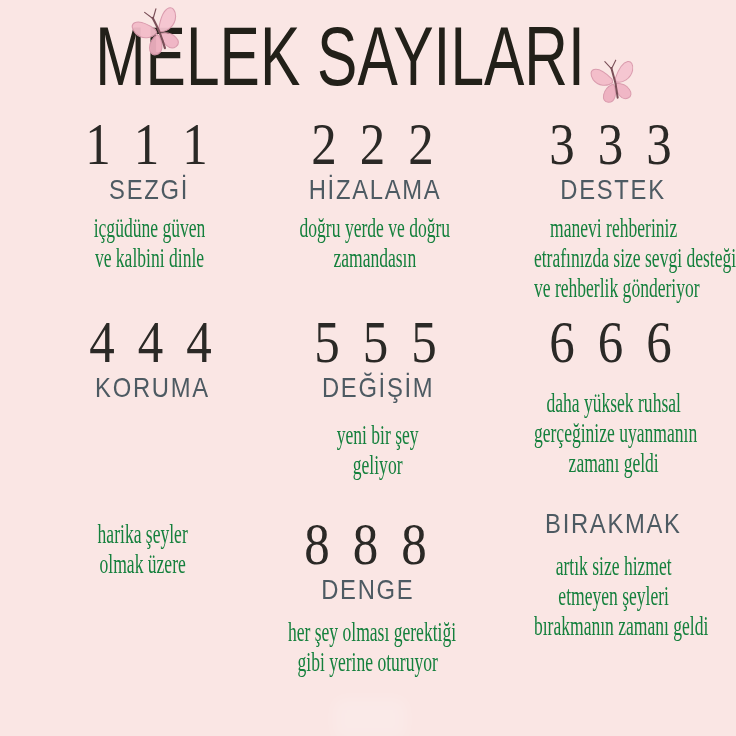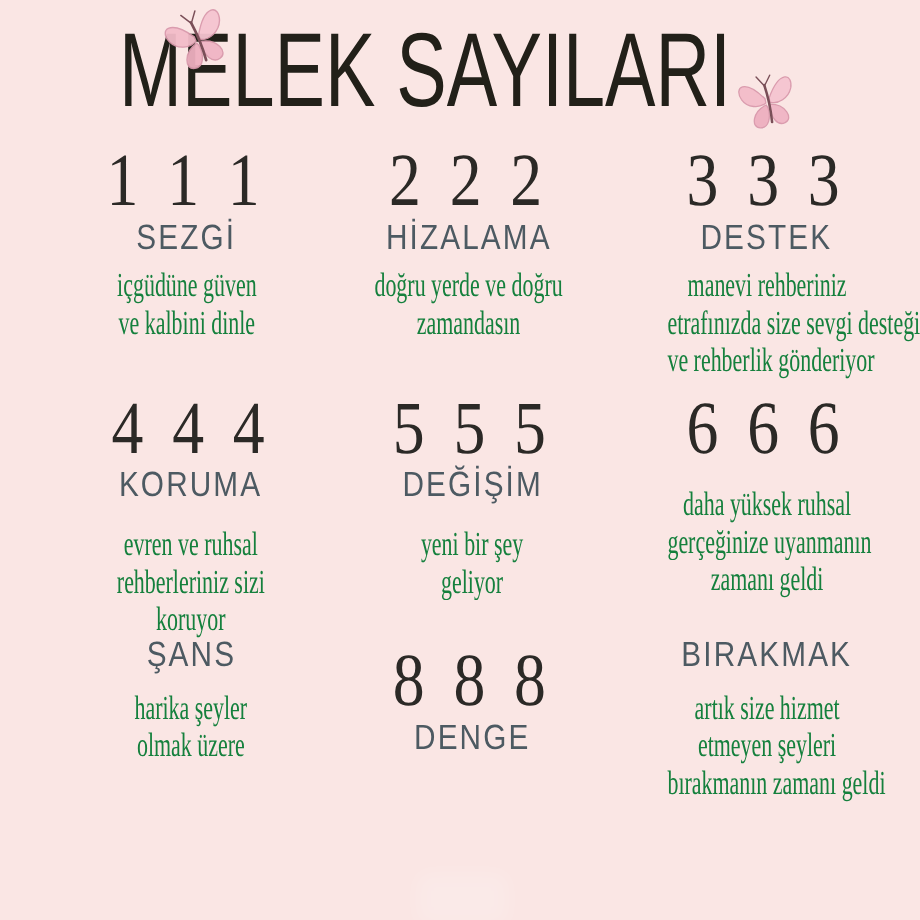--- a/index.html
+++ b/index.html
@@ -148,25 +148,20 @@
           <div class="line">etrafınızda size sevgi desteği</div>
           <div class="line">ve rehberlik gönderiyor</div>
         </div>
       </div>
     </div>
 
     <div class="row row-2">
       <div class="cell">
         <div class="num-line"><span class="num">4 4 4</span></div>
         <div class="keyword-line"><span class="keyword">KORUMA</span></div>
-        <div class="desc">
-          <div class="line">evren ve ruhsal</div>
-          <div class="line">rehberleriniz sizi</div>
-          <div class="line">koruyor</div>
-        </div>
       </div>
       <div class="cell">
         <div class="num-line"><span class="num">5 5 5</span></div>
         <div class="keyword-line"><span class="keyword">DEĞİŞİM</span></div>
         <div class="desc">
           <div class="line">yeni bir şey</div>
           <div class="line">geliyor</div>
         </div>
       </div>
       <div class="cell">
@@ -174,29 +169,32 @@
         <div class="desc">
           <div class="line">daha yüksek ruhsal</div>
           <div class="line">gerçeğinize uyanmanın</div>
           <div class="line">zamanı geldi</div>
         </div>
       </div>
     </div>
 
     <div class="row row-3">
       <div class="cell">
-        <div class="keyword-line"><span class="keyword">ŞANS</span></div>
         <div class="desc">
           <div class="line">harika şeyler</div>
           <div class="line">olmak üzere</div>
         </div>
       </div>
       <div class="cell">
         <div class="num-line"><span class="num">8 8 8</span></div>
         <div class="keyword-line"><span class="keyword">DENGE</span></div>
+        <div class="desc">
+          <div class="line">her şey olması gerektiği</div>
+          <div class="line">gibi yerine oturuyor</div>
+        </div>
       </div>
       <div class="cell">
         <div class="keyword-line"><span class="keyword">BIRAKMAK</span></div>
         <div class="desc">
           <div class="line">artık size hizmet</div>
           <div class="line">etmeyen şeyleri</div>
           <div class="line">bırakmanın zamanı geldi</div>
         </div>
       </div>
     </div>

